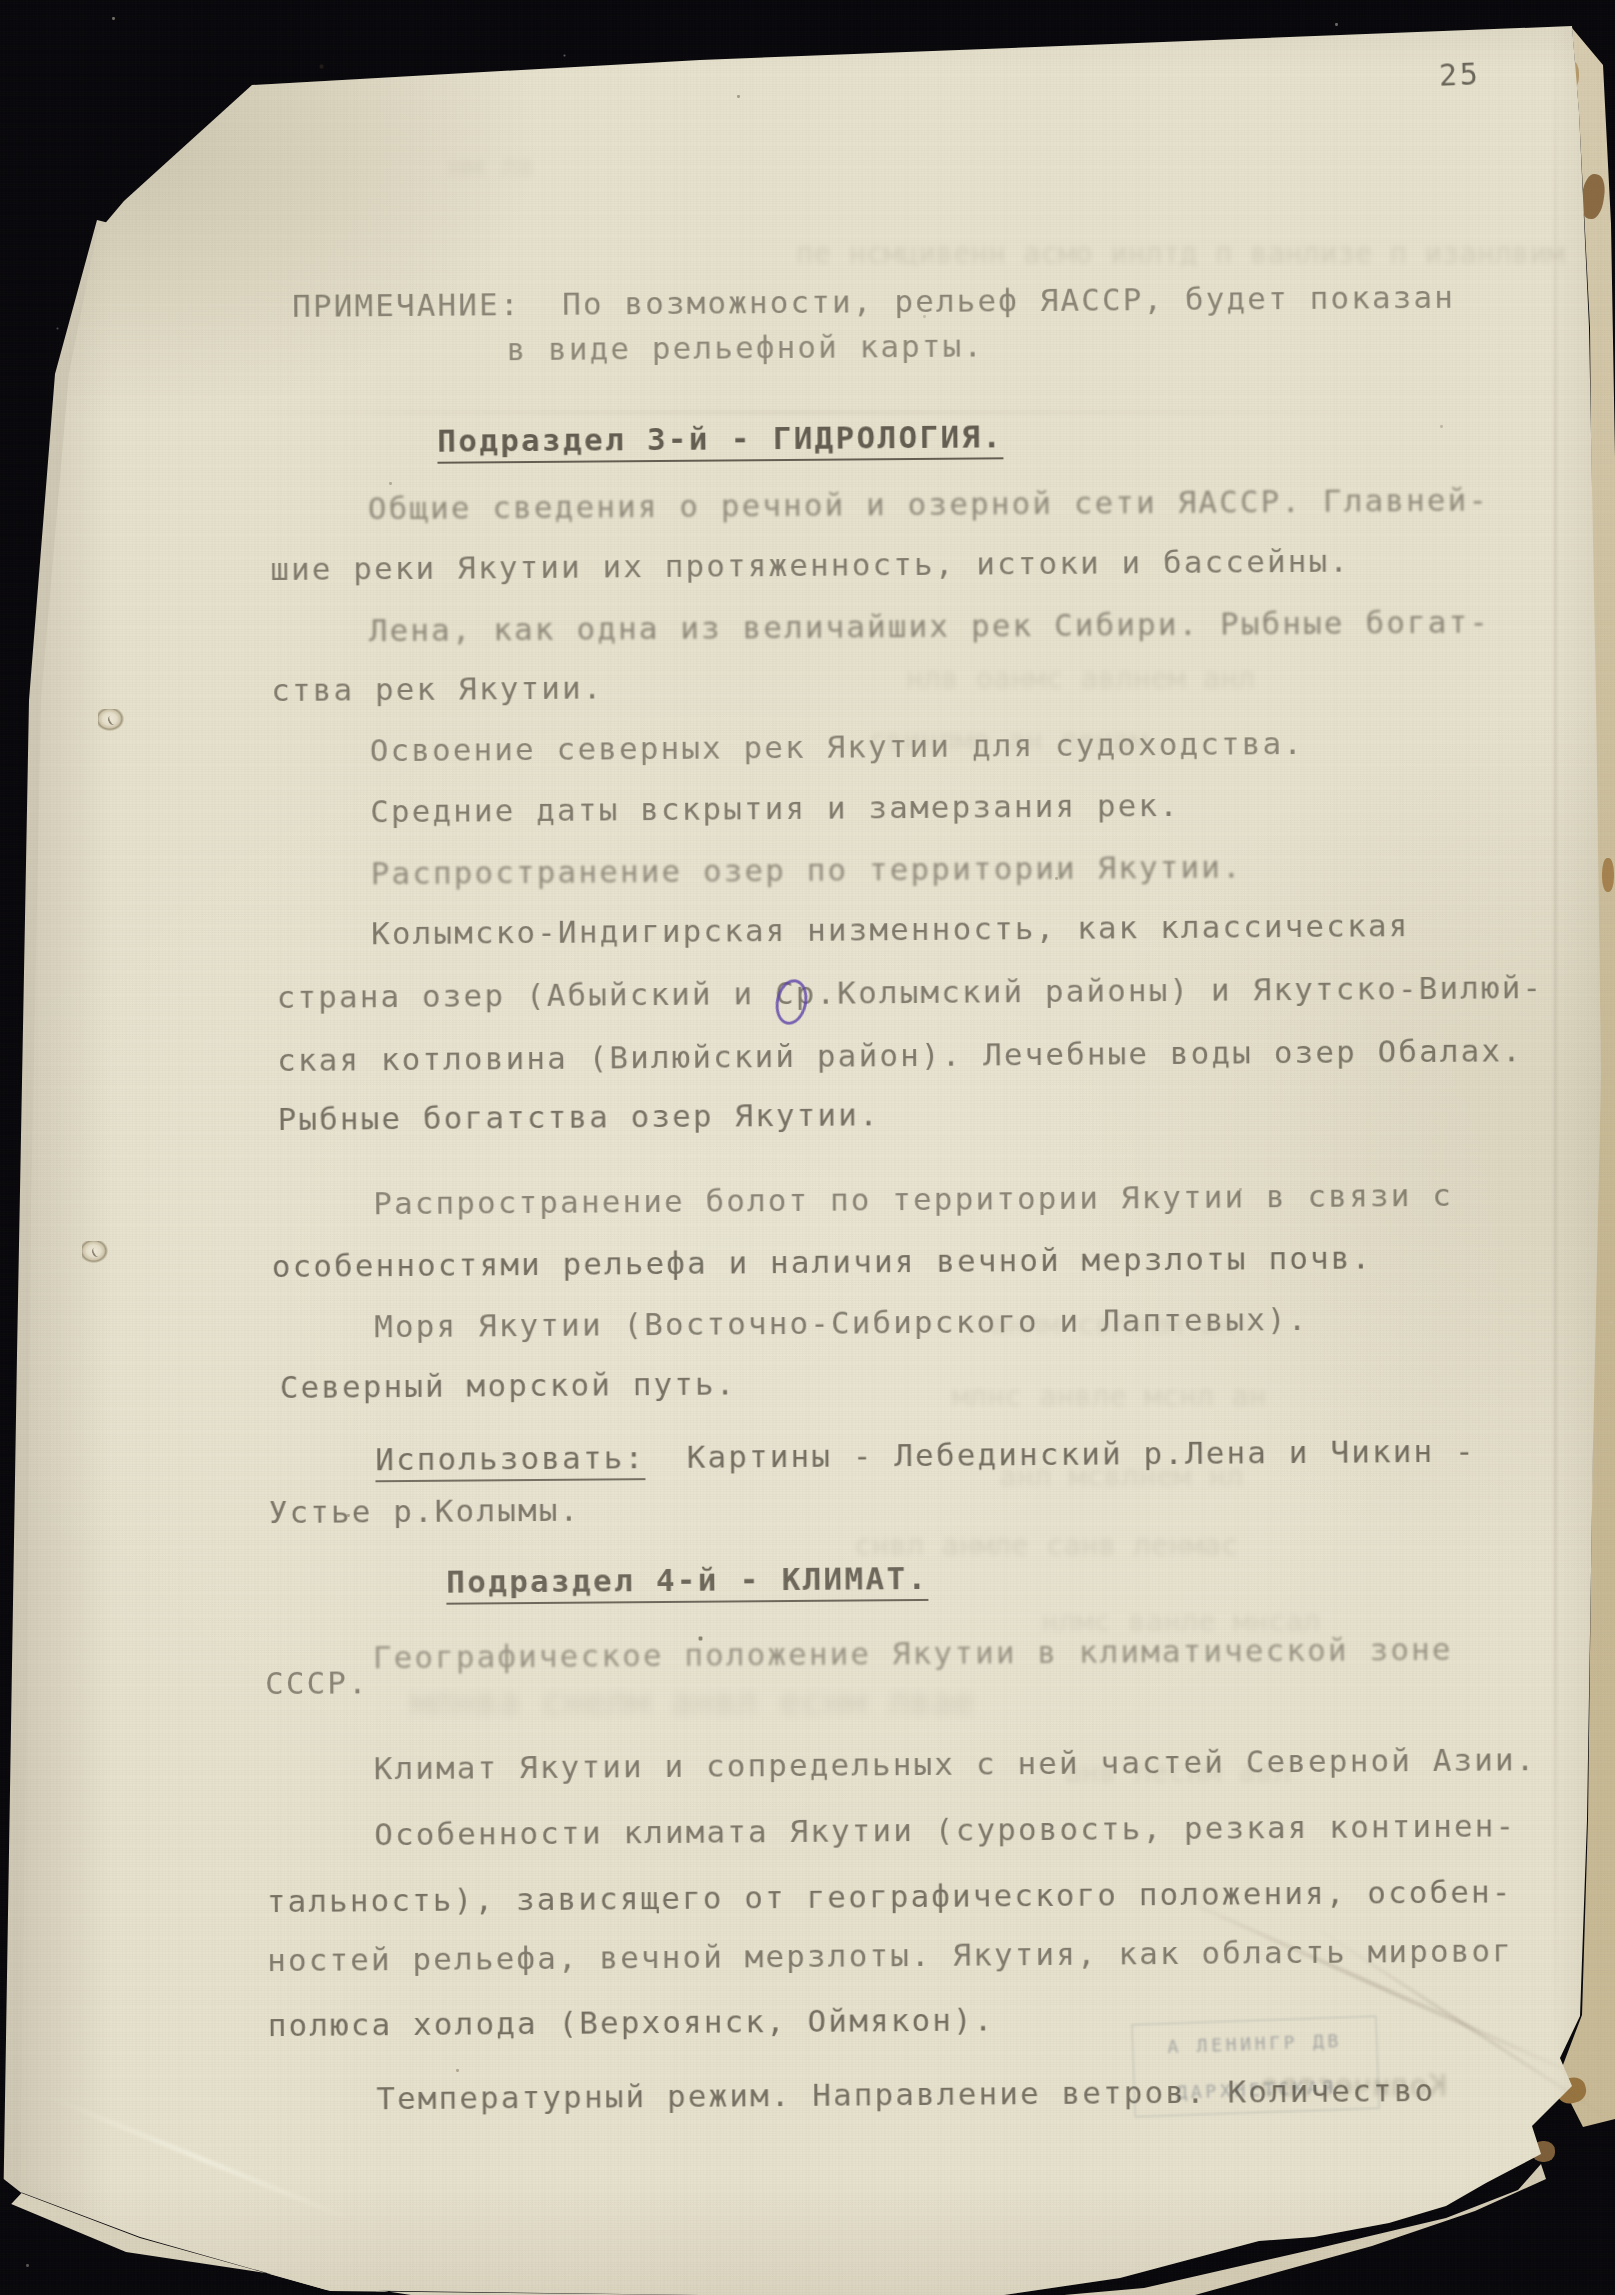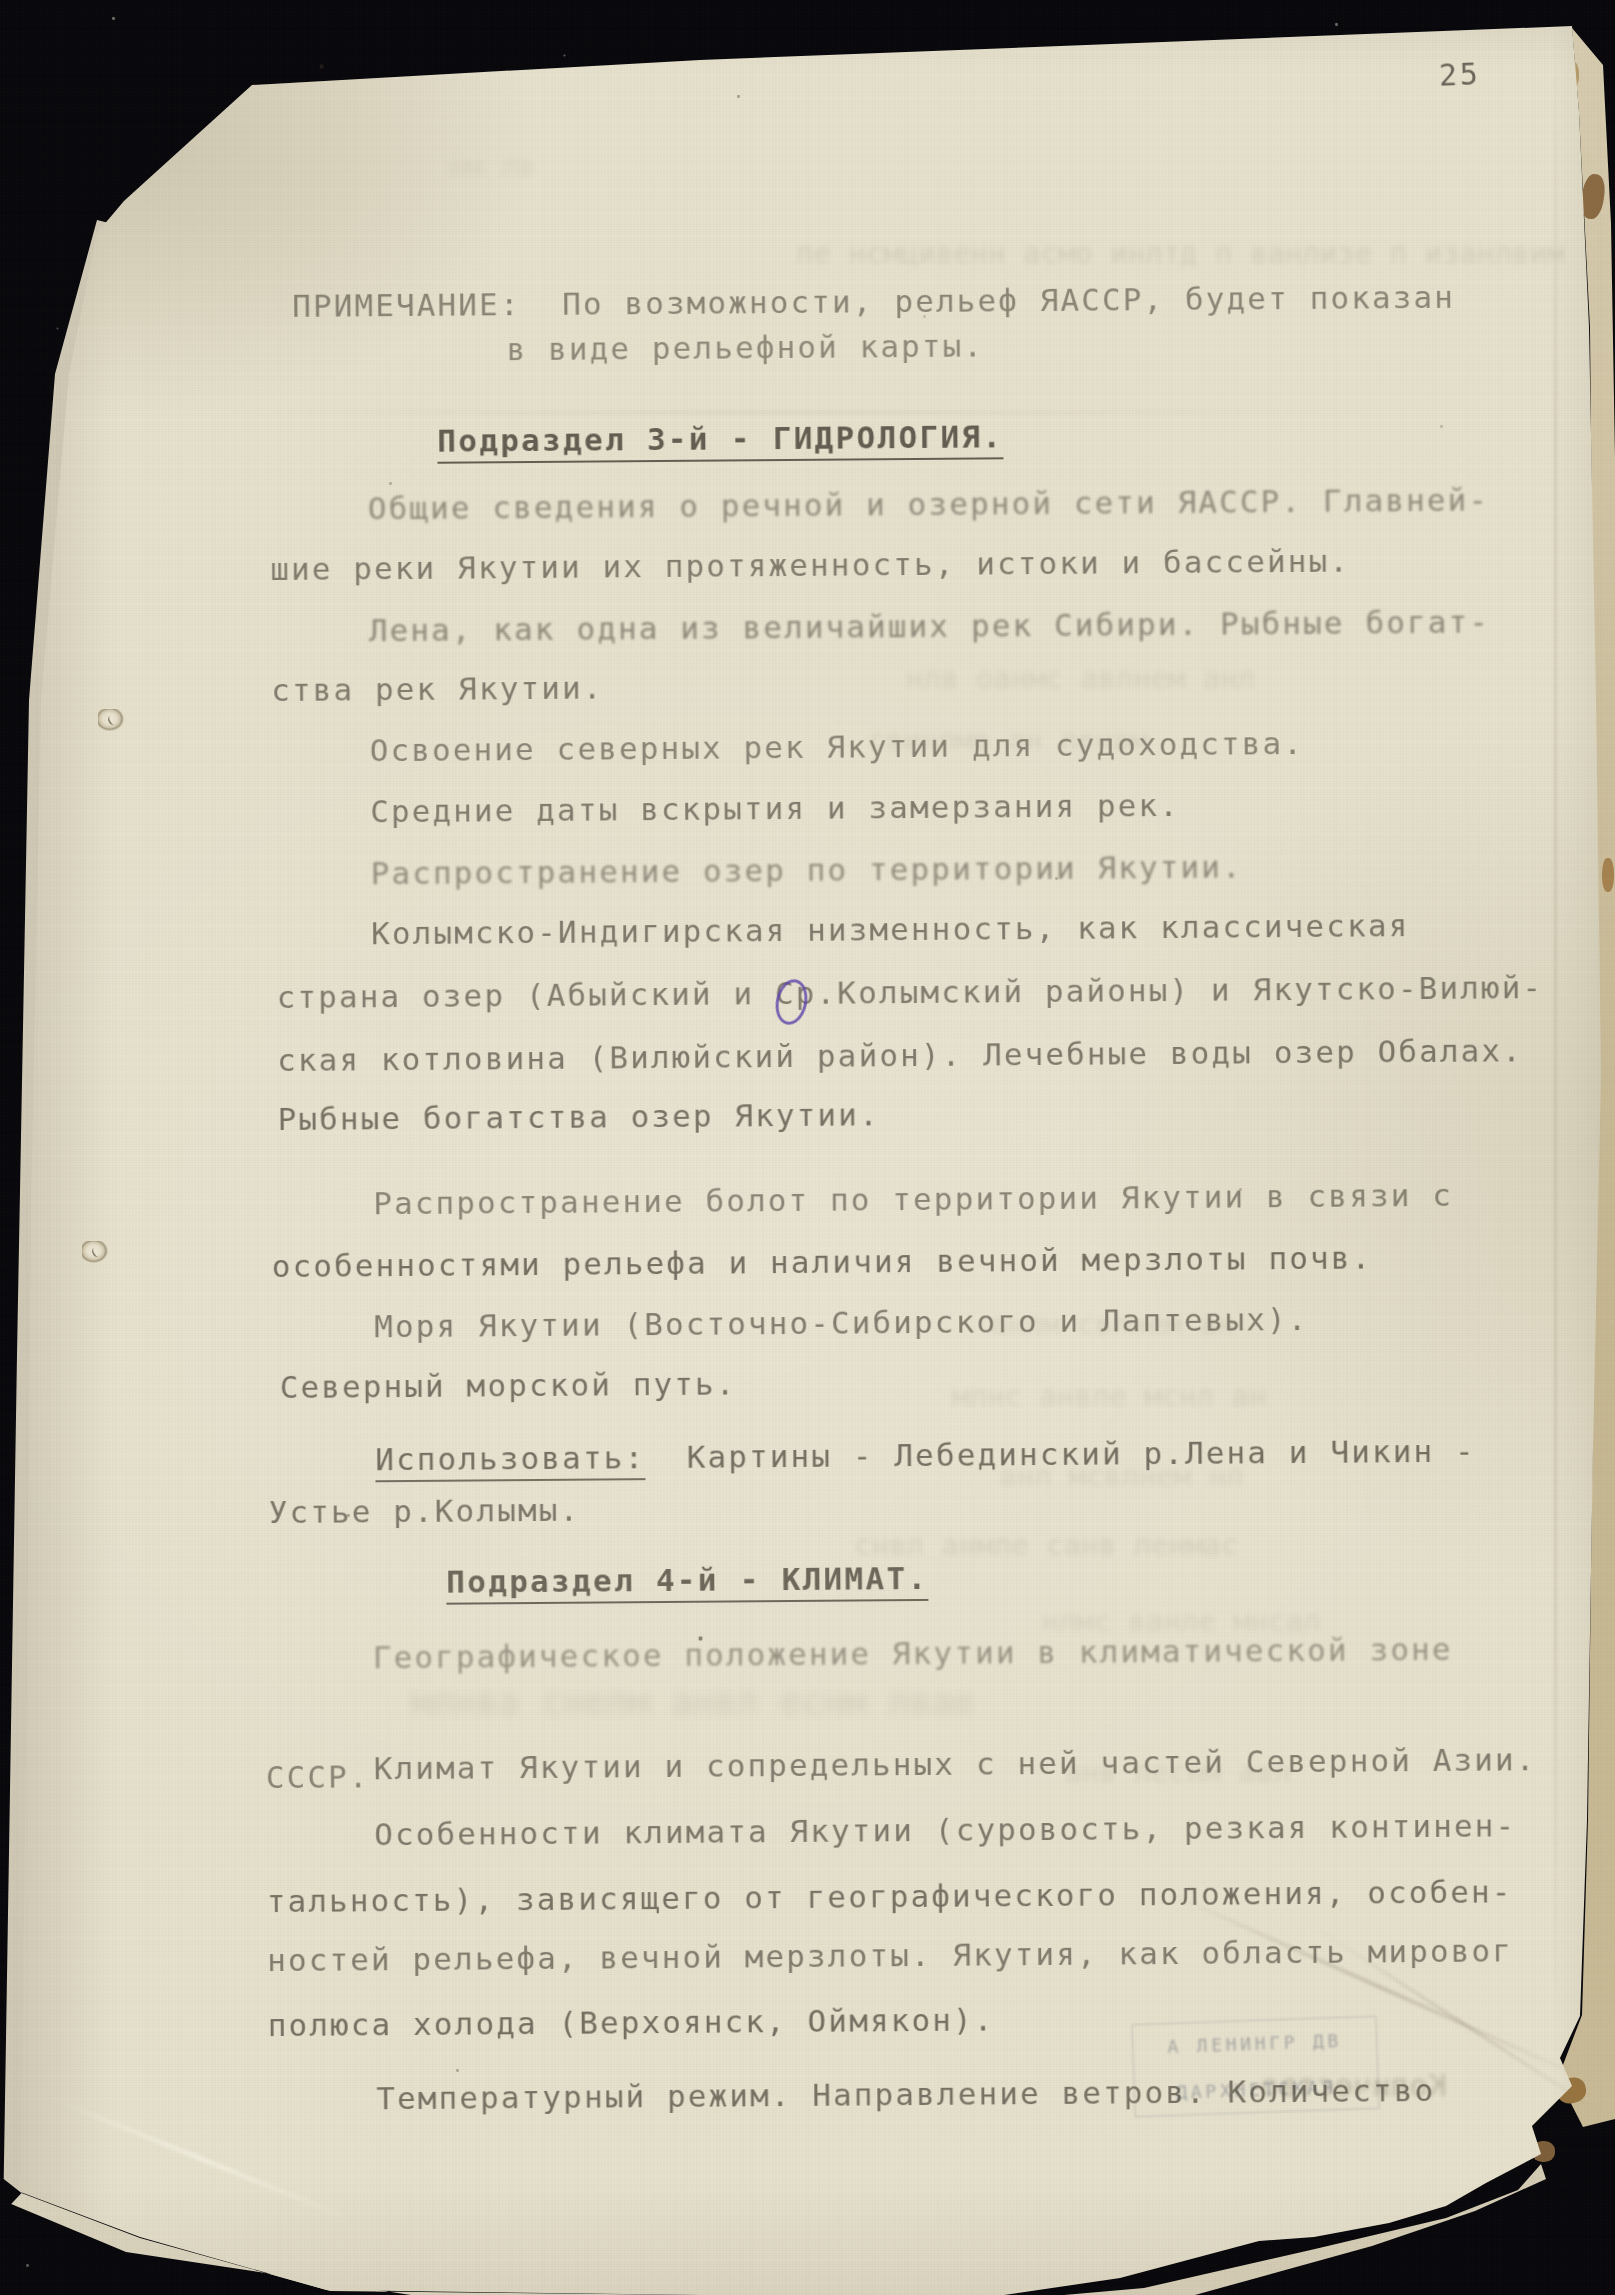--- a/index.html
+++ b/index.html
@@ -136,21 +136,21 @@
     <div class="tl" style="left: 278px; top: 1039px; opacity: 0.62; filter: blur(0.7px);"><span>ская котловина (Вилюйский район). Лечебные воды озер Обалах.</span></div>
     <div class="tl" style="left: 278px; top: 1098px; opacity: 0.66; filter: blur(0.6px);"><span>Рыбные богатства озер Якутии.</span></div>
     <div class="tl" style="left: 373px; top: 1183px; opacity: 0.55; filter: blur(0.7px);"><span>Распространение болот по территории Якутии в связи с</span></div>
     <div class="tl" style="left: 271px; top: 1245px; opacity: 0.68; filter: blur(0.6px);"><span>особенностями рельефа и наличия вечной мерзлоты почв.</span></div>
     <div class="tl" style="left: 373px; top: 1306px; opacity: 0.6; filter: blur(0.7px);"><span>Моря Якутии (Восточно-Сибирского и Лаптевых).</span></div>
     <div class="tl" style="left: 278px; top: 1366px; opacity: 0.66; filter: blur(0.6px);"><span>Северный морской путь.</span></div>
     <div class="tl" style="left: 373px; top: 1439px; opacity: 0.68; filter: blur(0.6px);"><span class="u">Использовать:</span><span>  Картины - Лебединский р.Лена и Чикин -</span></div>
     <div class="tl" style="left: 266px; top: 1491px; opacity: 0.62; filter: blur(0.7px);"><span>Устье р.Колымы.</span></div>
     <div class="tl hd" style="left: 443px; top: 1562px; opacity: 0.72; filter: blur(0.7px);"><span class="u">Подраздел 4-й - КЛИМАТ.</span></div>
     <div class="tl" style="left: 369px; top: 1637px; opacity: 0.45; filter: blur(0.9px);"><span>Географическое положение Якутии в климатической зоне</span></div>
-    <div class="tl" style="left: 261px; top: 1756px; opacity: 0.55; filter: blur(0.7px);"><span>СССР.</span></div>
+    <div class="tl" style="left: 261px; top: 1662px; opacity: 0.55; filter: blur(0.7px);"><span>СССР.</span></div>
     <div class="tl" style="left: 369px; top: 1748px; opacity: 0.6; filter: blur(0.7px);"><span>Климат Якутии и сопредельных с ней частей Северной Азии.</span></div>
     <div class="tl" style="left: 369px; top: 1814px; opacity: 0.62; filter: blur(0.7px);"><span>Особенности климата Якутии (суровость, резкая континен-</span></div>
     <div class="tl" style="left: 261px; top: 1880px; opacity: 0.66; filter: blur(0.6px);"><span>тальность), зависящего от географического положения, особен-</span></div>
     <div class="tl" style="left: 261px; top: 1939px; opacity: 0.6; filter: blur(0.7px);"><span>ностей рельефа, вечной мерзлоты. Якутия, как область мировог</span></div>
     <div class="tl" style="left: 261px; top: 2004px; opacity: 0.68; filter: blur(0.6px);"><span>полюса холода (Верхоянск, Оймякон).</span></div>
     <div class="tl" style="left: 369px; top: 2078px; opacity: 0.66; filter: blur(0.6px);"><span>Температурный режим. Направление ветров. Количество</span></div>
   </div>
 <div id="page-number">25</div>
 
 <div id="ink-circle" style="left: 776px; top: 979px; width: 25px; height: 40px;"></div>

